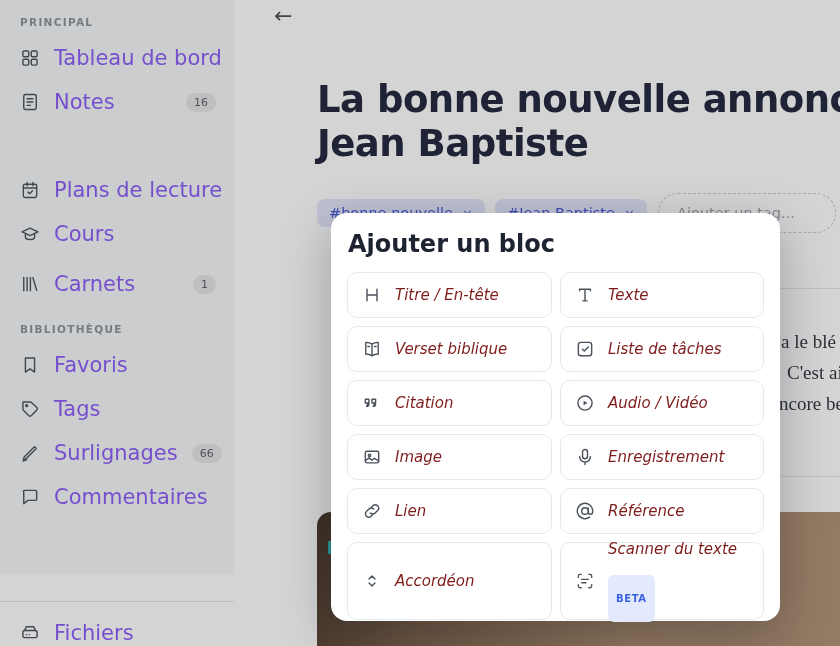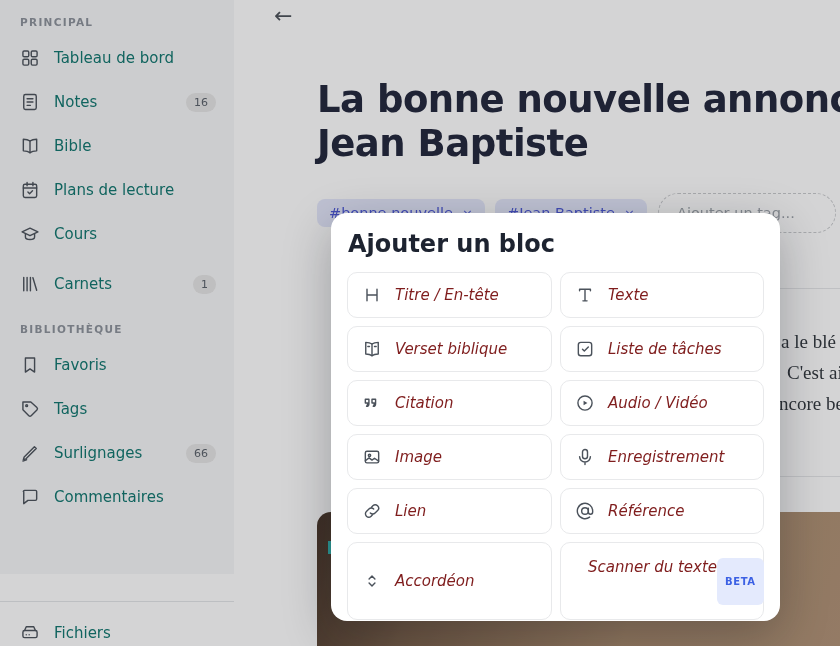--- a/index.html
+++ b/index.html
@@ -15,21 +15,21 @@
   }
   .section-label{
     position:absolute;left:20px;font-size:10.5px;font-weight:700;
     letter-spacing:1.3px;color:#8c929b;
   }
   .side-item{
     position:absolute;left:0;width:234px;height:44px;display:flex;
     align-items:center;padding:0 18px 0 20px;box-sizing:border-box;
     gap:14px;cursor:pointer;
   }
-  .side-item .lbl{font-size:15px;color:#0f766e;white-space:nowrap;}
+  .side-item .lbl{font-size:21px;color:#8b5cf6;white-space:nowrap;}
   .side-item svg{flex:0 0 auto;}
   .count-badge{
     margin-left:auto;background:#e5e5e5;border-radius:11px;
     padding:3px 8px;font-size:11px;color:#596069;
   }
   .side-divider{position:absolute;left:0;width:234px;height:1px;background:#e3e5e8;}
   
   .main{
     position:absolute;left:234px;top:0;width:606px;height:646px;
     background:#ffffff;overflow:hidden;z-index:1;
@@ -90,21 +90,21 @@
     position:absolute;left:16px;top:59px;width:417px;
     display:grid;grid-template-columns:205px 204px;column-gap:8px;row-gap:8px;
   }
   .block-btn{
     height:46px;border:1px solid #e8e9eb;border-radius:10px;background:#fff;
     display:flex;align-items:center;gap:13px;padding:0 14px;box-sizing:border-box;
     cursor:pointer;
   }
   .block-btn .blabel{font-size:15px;color:#7f1d1d;white-space:nowrap;font-style:italic;}
   .block-btn.tall{height:78px;}
-  .btn-text-col{display:flex;flex-direction:row;align-items:flex-start;gap:0;}
+  .btn-text-col{display:flex;flex-direction:column;align-items:flex-start;gap:17px;}
   .beta-badge{
     background:#e4eafd;color:#3c61e4;font-size:10px;font-weight:700;
     letter-spacing:0.6px;border-radius:6px;padding:18px 8px;
   }
   .ic{stroke:#4b525b;fill:none;stroke-width:1.7;stroke-linecap:round;stroke-linejoin:round;}
   .ic-fill{fill:#4b525b;stroke:none;}
 </style>
 </head>
 <body>
 
@@ -123,27 +123,20 @@
 
   <div class="side-item" style="top:80px">
     <svg class="ic" width="20" height="20" viewBox="0 0 24 24">
         <rect x="4.5" y="3" width="15" height="18" rx="2"></rect>
         <path d="M8.5 8h7M8.5 12h7M8.5 16h4"></path>
       </svg>
     <span class="lbl">Notes</span>
     <span class="count-badge">16</span>
   </div>
 
-  <div class="side-item" style="top:124px">
-    <svg class="ic" width="20" height="20" viewBox="0 0 24 24">
-        <path d="M12 6c-2-1.6-4.5-2.2-8-2.2v14c3.5 0 6 .6 8 2.2 2-1.6 4.5-2.2 8-2.2v-14c-3.5 0-6 .6-8 2.2z"></path>
-        <path d="M12 6v14"></path>
-      </svg>
-    <span class="lbl">Bible</span>
-  </div>
 
   <div class="side-item" style="top:168px">
     <svg class="ic" width="20" height="20" viewBox="0 0 24 24">
         <rect x="4" y="5" width="16" height="16" rx="2"></rect>
         <path d="M4 9.5h16M8.5 3v4M15.5 3v4M9.5 14.5l2 2 3.5-3.5"></path>
       </svg>
     <span class="lbl">Plans de lecture</span>
   </div>
 
   <div class="side-item" style="top:212px">

